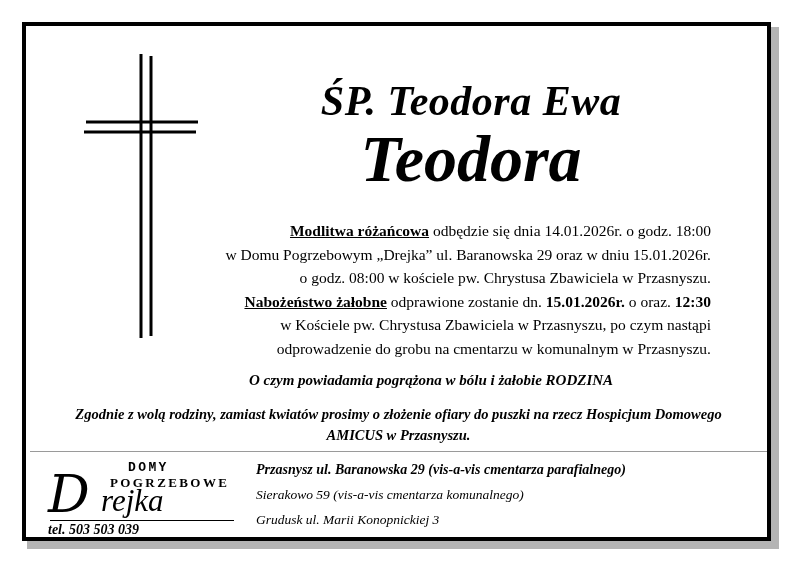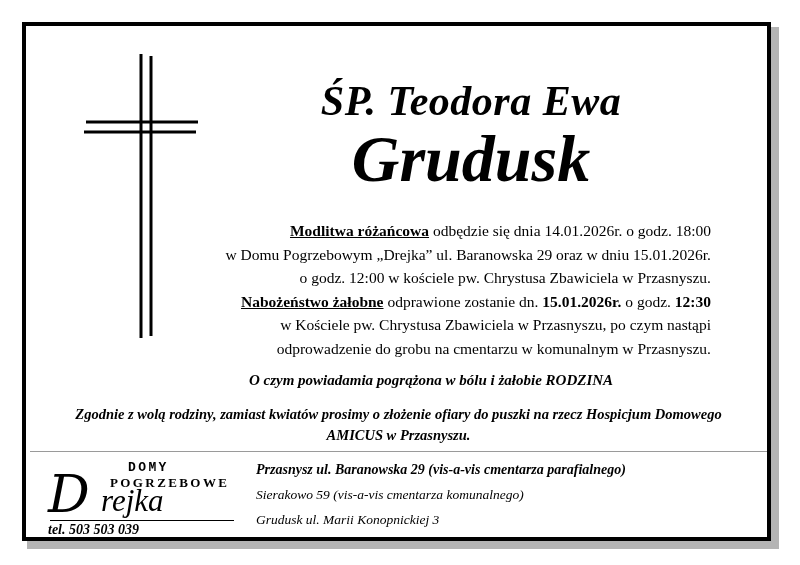--- a/index.html
+++ b/index.html
@@ -237,27 +237,27 @@
           <line x1="85" y1="0" x2="85" y2="284"></line>
           <line x1="95" y1="2" x2="95" y2="282"></line>
           <line x1="30" y1="68" x2="142" y2="68"></line>
           <line x1="28" y1="78" x2="140" y2="78"></line>
         </g>
       </svg>
     </div>
 
 
     <div class="name-first">ŚP.  Teodora Ewa</div>
-    <div class="name-last">Grudusk</div>
+    <div class="name-last">Teodora</div>
 
     <div id="service-details">
       <div class="ln"><span class="bu">Modlitwa różańcowa</span><span> odbędzie się dnia 14.01.2026r. o godz. 18:00</span></div>
       <div class="ln">w Domu Pogrzebowym „Drejka” ul. Baranowska 29 oraz w dniu 15.01.2026r.</div>
-      <div class="ln">o godz. 12:00 w kościele pw. Chrystusa Zbawiciela w Przasnyszu.</div>
-      <div class="ln"><span class="bu">Nabożeństwo żałobne</span><span> odprawione zostanie dn. </span><span class="b">15.01.2026r.</span><span> o godz. </span><span class="b">12:30</span></div>
+      <div class="ln">o godz. 08:00 w kościele pw. Chrystusa Zbawiciela w Przasnyszu.</div>
+      <div class="ln"><span class="bu">Nabożeństwo żałobne</span><span> odprawione zostanie dn. </span><span class="b">15.01.2026r.</span><span> o oraz. </span><span class="b">12:30</span></div>
       <div class="ln">w Kościele pw. Chrystusa Zbawiciela w Przasnyszu, po czym nastąpi</div>
       <div class="ln">odprowadzenie do grobu na cmentarzu w komunalnym w Przasnyszu.</div>
     </div>
 
     <div id="donation-note">
       <div>Zgodnie z wolą rodziny, zamiast kwiatów prosimy o złożenie ofiary do puszki na rzecz Hospicjum Domowego</div>
       <div>AMICUS w Przasnyszu.</div>
     </div>
 
     <div id="family-line">O czym powiadamia pogrążona w bólu i żałobie RODZINA</div>

